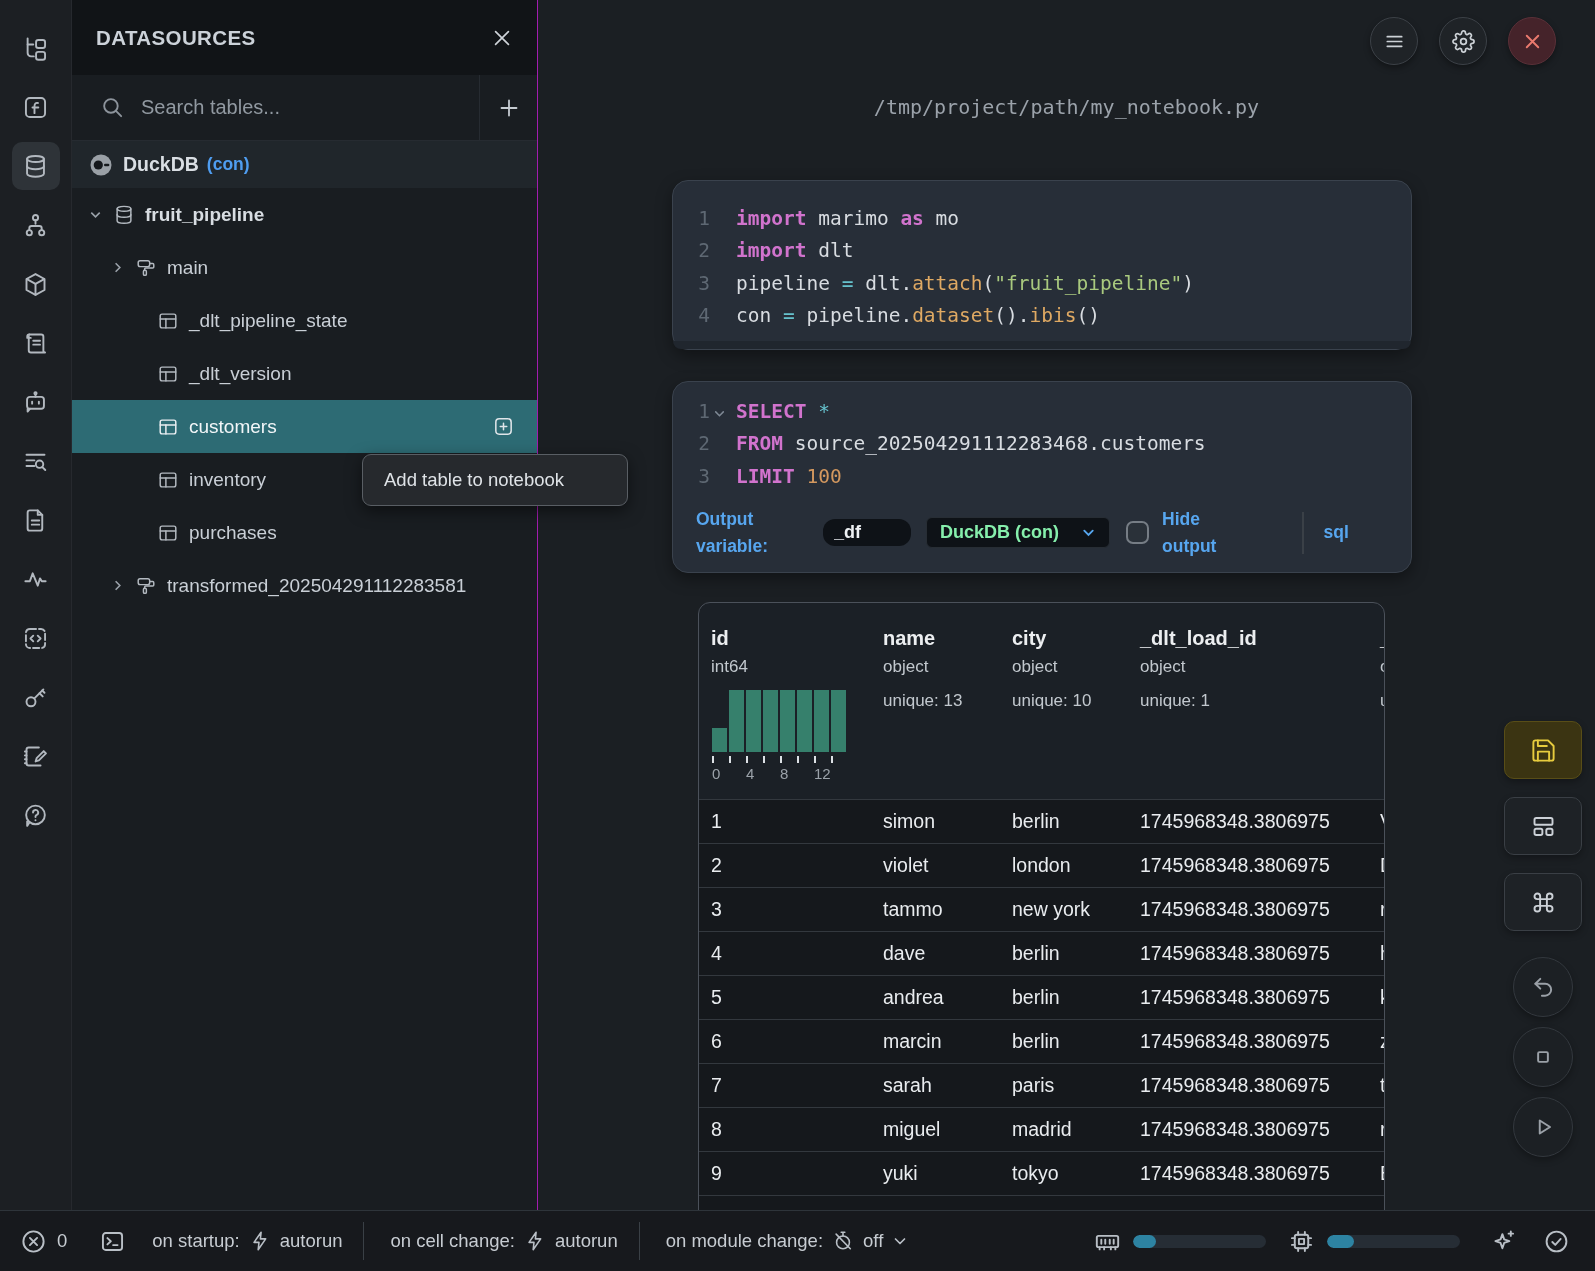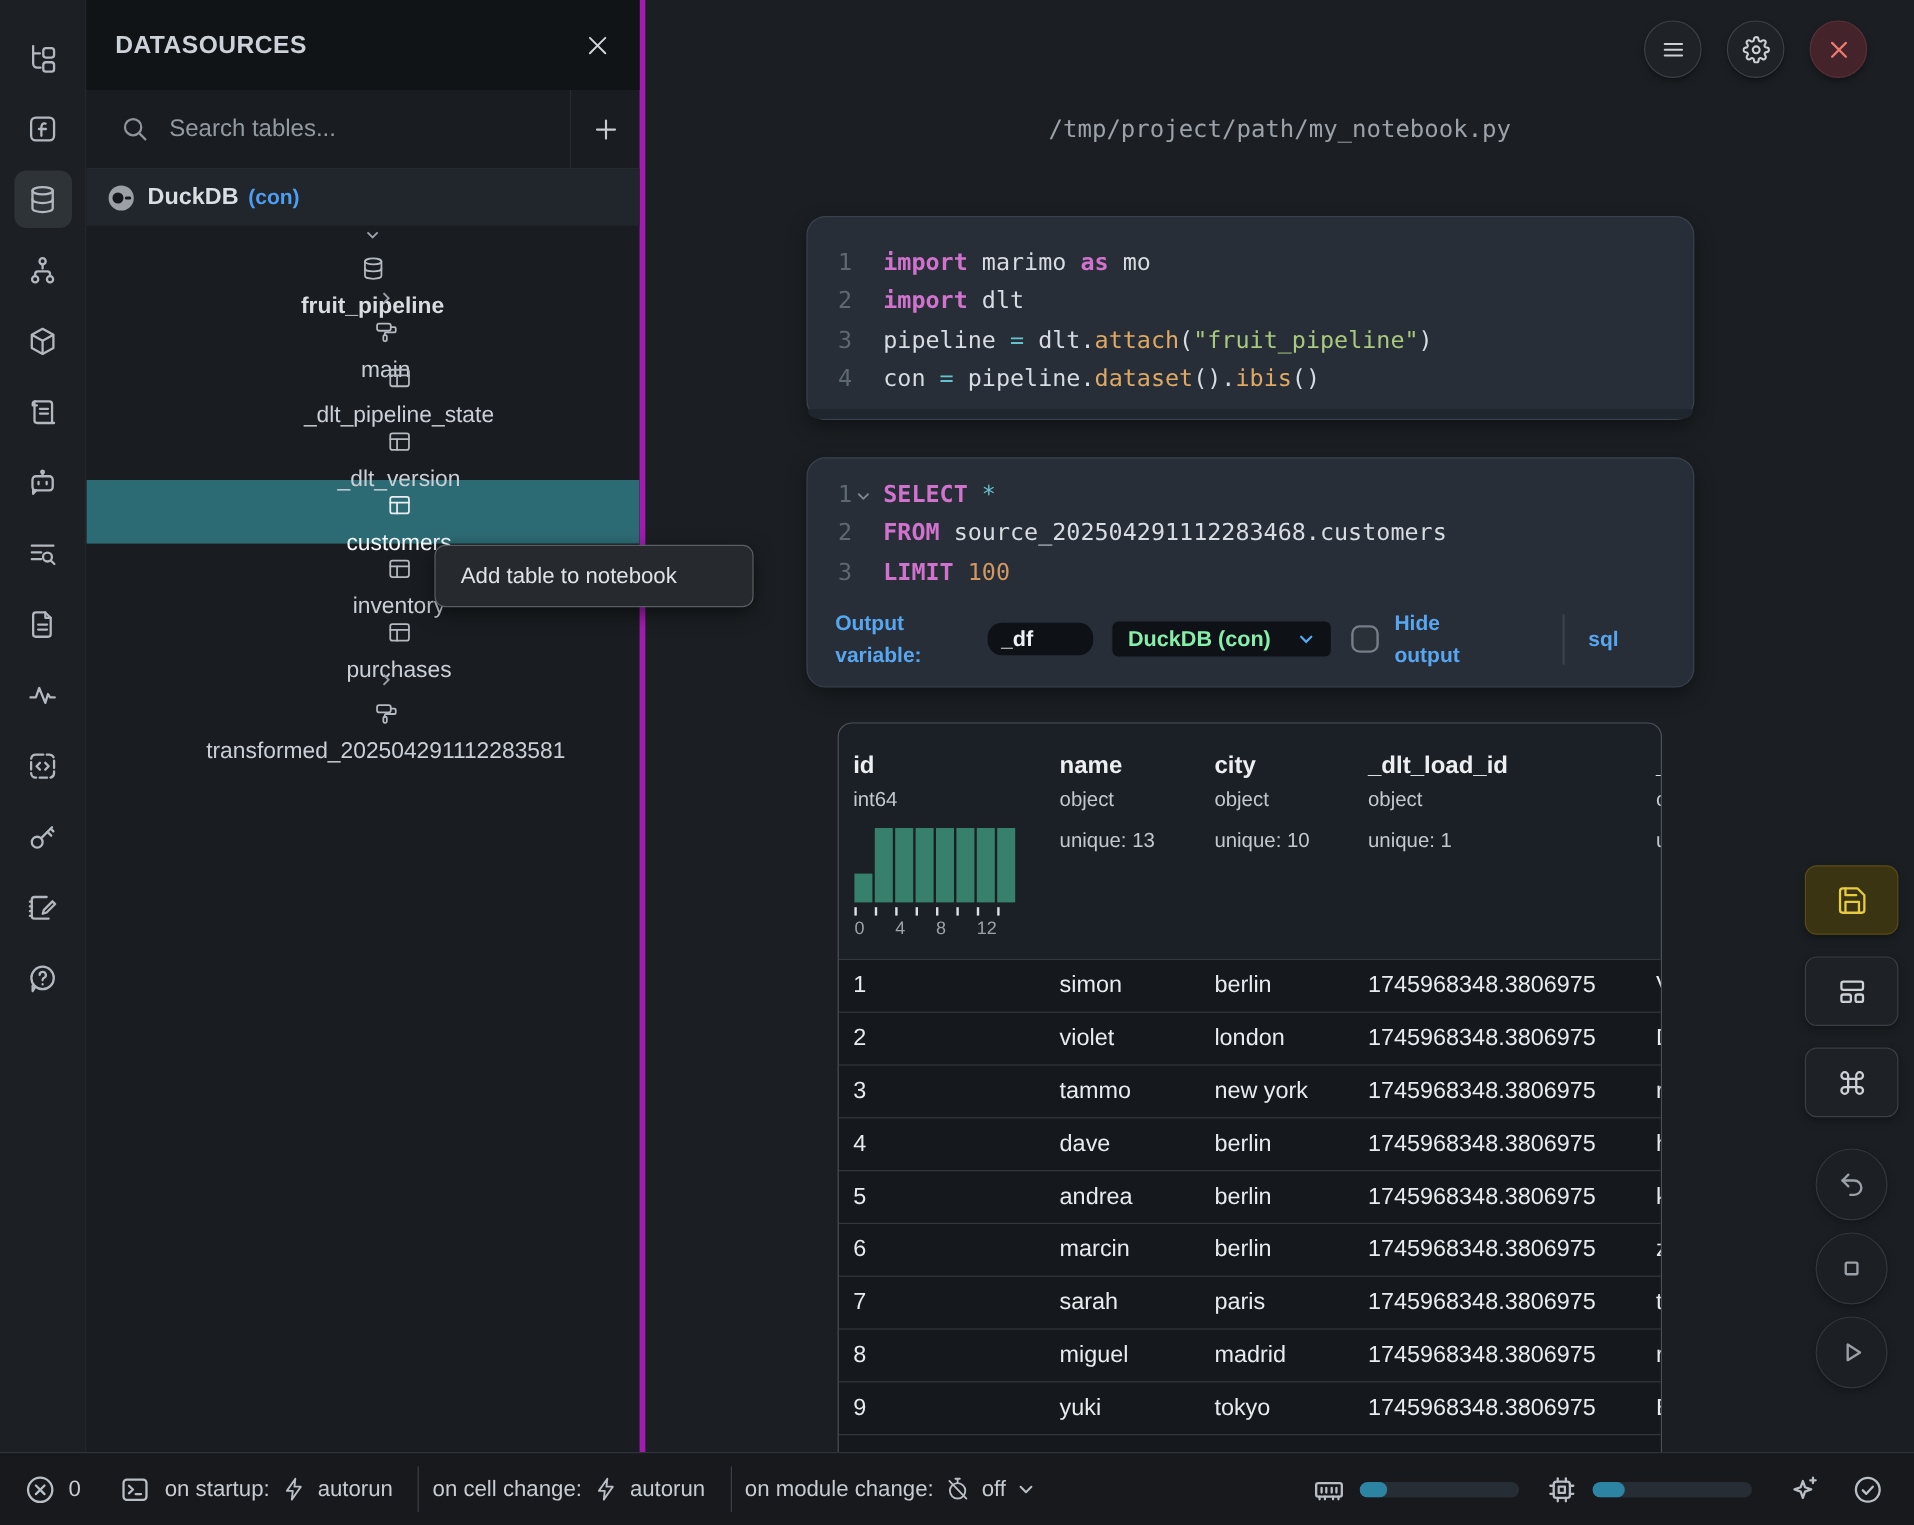--- a/index.html
+++ b/index.html
@@ -11,39 +11,39 @@
   
   .activity-bar { width:72px; background:#1c1f23; border-right:1px solid #26292e;
                   display:flex; flex-direction:column; align-items:center; padding-top:24px; gap:11px; }
   .ab-item { width:48px; height:48px; border:none; background:transparent; border-radius:10px;
              display:flex; align-items:center; justify-content:center; cursor:pointer; }
   .ab-item.active { background:#2e3338; }
   .ab-item svg { width:27px; height:27px; fill:none; stroke:#b2b8bf; stroke-width:1.7;
                  stroke-linecap:round; stroke-linejoin:round; }
 
   
-  .panel { width:466px; background:#191d21; display:flex; flex-direction:column; border-right:5px solid #a21caf; }
+  .panel { width:466px; background:#191d21; display:flex; flex-direction:column; border-right:1px solid #a21caf; }
   .panel-header { height:75px; background:#111417; display:flex; align-items:center; padding:0 24px; flex:none; }
   .panel-title { font-size:20.5px; font-weight:bold; letter-spacing:.4px; color:#ccd2d9; }
   .panel-close { margin-left:auto; background:none; border:none; cursor:pointer; display:flex; }
   .panel-close svg { width:22px; height:22px; stroke:#cfd4d9; stroke-width:1.8; fill:none; stroke-linecap:round; }
   .search-row { height:66px; display:flex; align-items:center; border-bottom:1px solid #262b31; flex:none; }
   .search-row .mag { width:25px; height:25px; margin-left:28px; stroke:#8d949c; fill:none; stroke-width:1.8; stroke-linecap:round; flex:none; }
   .search-input { flex:1; background:transparent; border:none; outline:none; color:#d5dae0;
                   font-size:20px; margin-left:16px; font-family:"Liberation Sans",sans-serif; }
   .search-input::placeholder { color:#9199a1; }
   .search-div { width:1px; height:100%; background:#262b31; flex:none; }
   .add-btn { width:57px; height:100%; background:none; border:none; cursor:pointer; display:flex; align-items:center; justify-content:center; }
   .add-btn svg { width:24px; height:24px; stroke:#c6ccd2; stroke-width:1.8; fill:none; stroke-linecap:round; }
   .conn-row { height:47px; background:#20262b; display:flex; align-items:center; padding-left:17px; flex:none; cursor:pointer; }
   .conn-name { font-size:19.5px; font-weight:bold; color:#d9dee3; margin-left:10px; }
   .conn-var  { font-size:17.5px; font-weight:bold; color:#4f9df0; margin-left:8px; }
 
   #tree { flex:1; overflow:hidden; }
-  .tree-row { height:53px; display:flex; align-items:center; gap:10px; cursor:pointer; white-space:nowrap;flex-direction:column; }
+  .tree-row { height:53px; display:flex; align-items:center; gap:10px; cursor:pointer; white-space:nowrap; }
   .tree-row.lvl0 { padding-left:16px; }
   .tree-row.lvl1 { padding-left:38px; }
   .tree-row.lvl2 { padding-left:60px; }
   .tree-row.selected { background:#2d6b74; }
   .tree-label { font-size:19px; color:#c9cfd6; }
   .tree-label.bold { font-weight:bold; color:#d8dde2; }
   .tree-row.selected .tree-label { color:#f2f6f8; }
   .ticon { width:22px; height:22px; stroke:#b4bac1; fill:none; stroke-width:1.6; stroke-linecap:round; stroke-linejoin:round; flex:none; }
   .chev { width:15px; height:15px; stroke:#9aa1a9; flex:none; }
   .chev-sp { width:15px; flex:none; }
@@ -122,21 +122,21 @@
              background:#1c2024; border:1px solid #33383e; display:flex; align-items:center; justify-content:center;
              cursor:pointer; box-shadow:0 3px 7px rgba(0,0,0,.3); }
   .rnd-btn svg { width:26px; height:26px; stroke:#9aa0a7; stroke-width:1.8; fill:none; stroke-linecap:round; stroke-linejoin:round; }
 
   
   .status-bar { height:61px; background:#17191d; border-top:1px solid #2e343a; display:flex; align-items:center;
                 padding:0 25px 0 20px; font-size:18.5px; color:#c7ccd2; }
   .sb-ico { width:27px; height:27px; stroke:#b9bfc6; stroke-width:1.7; fill:none; stroke-linecap:round; stroke-linejoin:round; flex:none; }
   .sb-err { display:flex; align-items:center; gap:10px; }
   .sb-term { background:none; border:none; cursor:pointer; margin-left:32px; display:flex; }
-  .sb-group { display:flex; align-items:center; gap:9px; margin-left:11px; cursor:pointer; }
+  .sb-group { display:flex; align-items:center; gap:9px; margin-left:26px; cursor:pointer; }
   .sb-group svg { width:22px; height:22px; }
   .sb-divider { width:1px; height:38px; background:#3a4046; margin-left:21px; }
   .sb-group + .sb-divider { margin-left:21px; }
   .sb-right { margin-left:auto; display:flex; align-items:center; }
   .meter { width:133px; height:13px; border-radius:7px; background:#262d35; overflow:hidden; margin-left:12px; }
   .meter-fill { height:100%; background:#2d83a2; border-radius:7px; }
   .sb-right .gap { width:22px; }
 
   
   .tooltip { position:absolute; left:362px; top:454px; width:266px; height:52px; background:#26292d;

